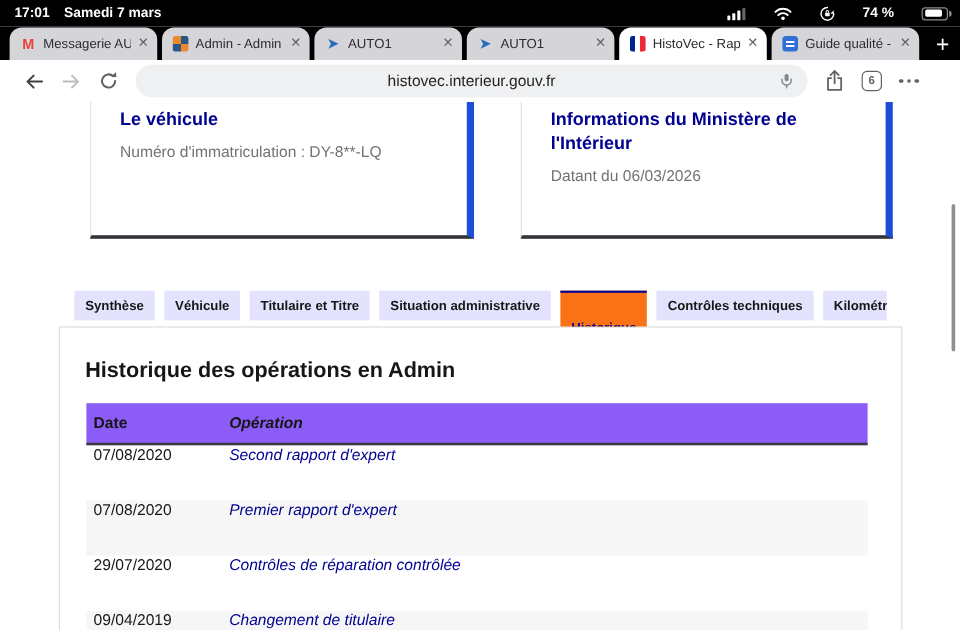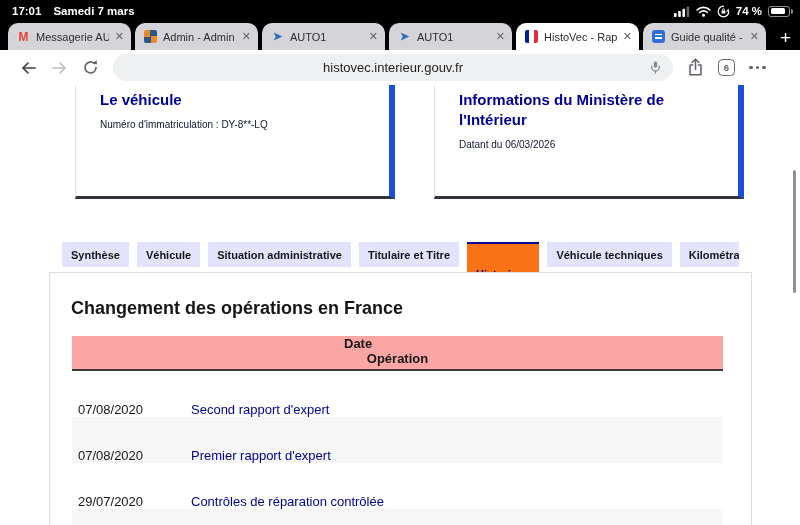--- a/index.html
+++ b/index.html
@@ -4,21 +4,21 @@
 <style>
   * { margin:0; padding:0; box-sizing:border-box; }
   html,body { width:800px; height:525px; overflow:hidden; }
   body { font-family:"Liberation Sans", sans-serif; background:#fff; }
   #screen { position:relative; width:800px; height:525px; overflow:hidden; background:#fff; }
 
   
   .statusbar { height:22px; background:#000; color:#fff; display:flex; align-items:center;
                padding:0 10px 0 12px; font-size:11.5px; font-weight:700; }
   .statusbar .date { margin-left:12px; font-weight:600; }
-  .sb-right { margin-left:auto; display:flex; align-items:center; gap:6px; }
+  .sb-right { margin-left:auto; display:flex; align-items:center; gap:23px; }
   .sb-right svg { display:block; }
   .bat { width:22px; height:11px; border:1px solid rgba(255,255,255,.55); border-radius:3px; position:relative; }
   .bat i { position:absolute; top:1.5px; left:1.5px; bottom:1.5px; width:74%; background:#fff; border-radius:1.5px; }
   .bat::after { content:""; position:absolute; right:-3.5px; top:2.5px; width:2px; height:5px;
                 background:rgba(255,255,255,.55); border-radius:0 2px 2px 0; }
   .pct { font-weight:600; }
 
   
   .tabstrip { height:28px; background:#000; display:flex; align-items:flex-end; padding-left:8px; }
   .btab { width:123px; height:27px; background:#d4d4d9; border-radius:10px 10px 0 0;
@@ -53,40 +53,40 @@
 
   
   .content { position:relative; height:440px; background:#fff; overflow:hidden; }
 
   .card { position:absolute; top:-15px; height:129px; background:#fff;
           border-left:1px solid #e3e3e3; border-right:6px solid #1d4ed8; border-bottom:3px solid #33343a;
           padding:20px 24px 0; }
   .card1 { left:75px; width:320px; }
   .card2 { left:434px; width:310px; }
   .card-title { color:#000091; font-weight:bold; font-size:15px; line-height:20px; }
-  .card-sub { margin-top:9px; color:#0f172a; font-size:10px; }
+  .card-sub { margin-top:9px; color:#737373; font-size:13px; }
 
   .tabs-panel { position:absolute; left:49px; top:157px; width:703px; }
   .ptabs { display:flex; align-items:flex-start; padding-left:13px; height:30px; width:690px;
            overflow:hidden; position:relative; }
   .ptab { flex:none; background:#e3e3fd; color:#161616; font-size:11px; font-weight:bold;
           padding:7px 9px 6px; margin-right:8px; white-space:nowrap; cursor:default; }
   .ptab.active { background:#f97316; color:#000091; border-top:2px solid #000091;
                  padding-top:24px; padding-bottom:8px; margin-bottom:-1px; position:relative; z-index:2; }
   .panel-body { border:1px solid #ddd; background:#fff; height:300px; position:relative; }
 
   .section-title { margin:25px 0 0 21px; font-size:18px; font-weight:bold; color:#161616; }
 
   .optable { margin:17px 28px 0 22px; font-size:13px; }
-  .thead { display:flex; align-items:center; height:35px; background:#fca5a5;
-           border-bottom:2px solid #3a3a3a; font-weight:bold; color:#161616;flex-direction:column; }
-  .trow  { display:flex; align-items:flex-end; height:46px; color:#161616; }
+  .thead { display:flex; align-items:center; height:35px; background:#8b5cf6;
+           border-bottom:2px solid #3a3a3a; font-weight:bold; color:#161616; }
+  .trow  { display:flex; align-items:flex-start; height:46px; color:#161616; }
   .trow.alt { background:#f6f6f6; }
   .c-date { width:119px; padding-left:6px; flex:none; }
-  .c-op   { flex:1; }
+  .c-op   { flex:1;font-style:italic; }
   .op-link { color:#000091; text-decoration:none; cursor:pointer; }
 
   .scrollbar { position:absolute; right:4px; top:85px; width:3px; height:123px;
                background:#8f8f94; border-radius:2px; }
 </style>
 </head>
 <body>
 
 <div id="screen">
 
@@ -206,28 +206,28 @@
     </div>
     <div class="card card2">
       <div class="card-title">Informations du Ministère de l'Intérieur</div>
       <div class="card-sub">Datant du 06/03/2026</div>
     </div>
 
     <div class="tabs-panel">
       <div class="ptabs" id="page-tabs">
           <div class="ptab">Synthèse</div>
           <div class="ptab">Véhicule</div>
+          <div class="ptab">Titulaire et Titre</div>
           <div class="ptab">Situation administrative</div>
-          <div class="ptab">Titulaire et Titre</div>
           <div class="ptab active">Historique</div>
-          <div class="ptab">Véhicule techniques</div>
+          <div class="ptab">Contrôles techniques</div>
           <div class="ptab">Kilométrage</div>
         </div>
       <div class="panel-body">
-        <div class="section-title">Changement des opérations en France</div>
+        <div class="section-title">Historique des opérations en Admin</div>
         <div class="optable">
           <div class="thead">
             <div class="c-date">Date</div>
             <div class="c-op">Opération</div>
           </div>
           <div id="table-rows">
               <div class="trow">
     <div class="c-date">07/08/2020</div>
     <div class="c-op"><span class="op-link">Second rapport d'expert</span></div>
   </div>

